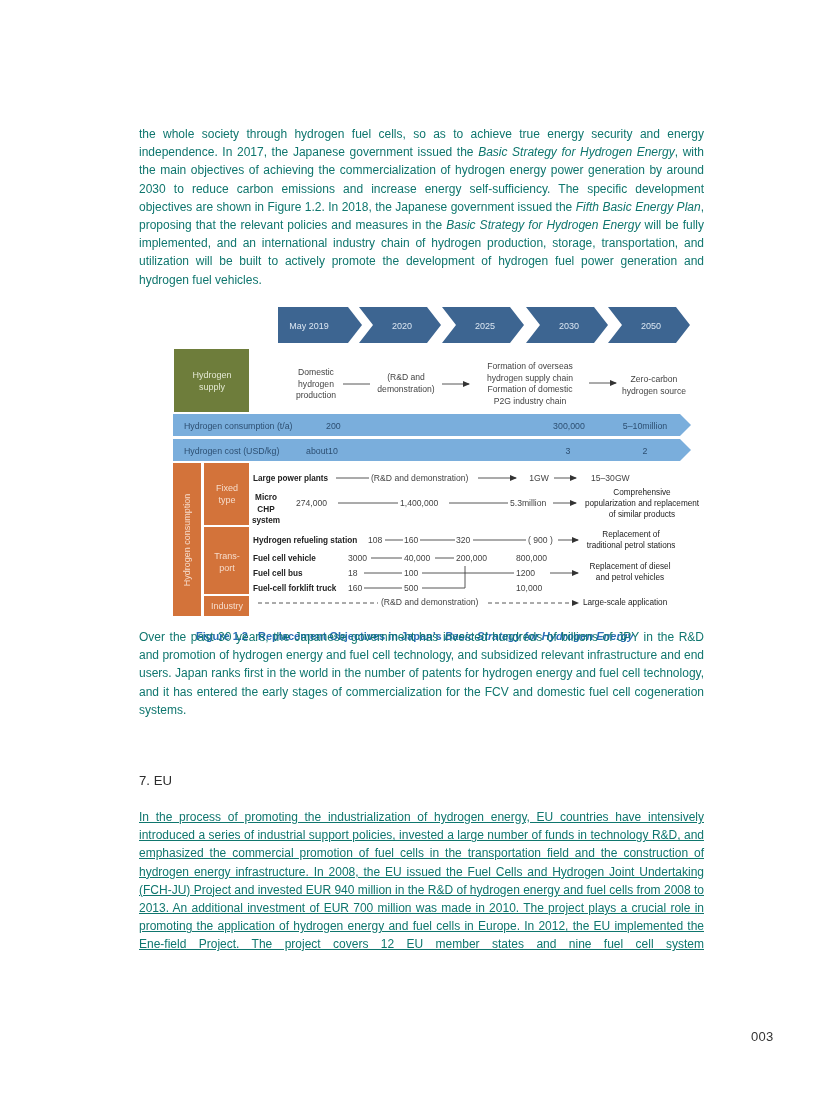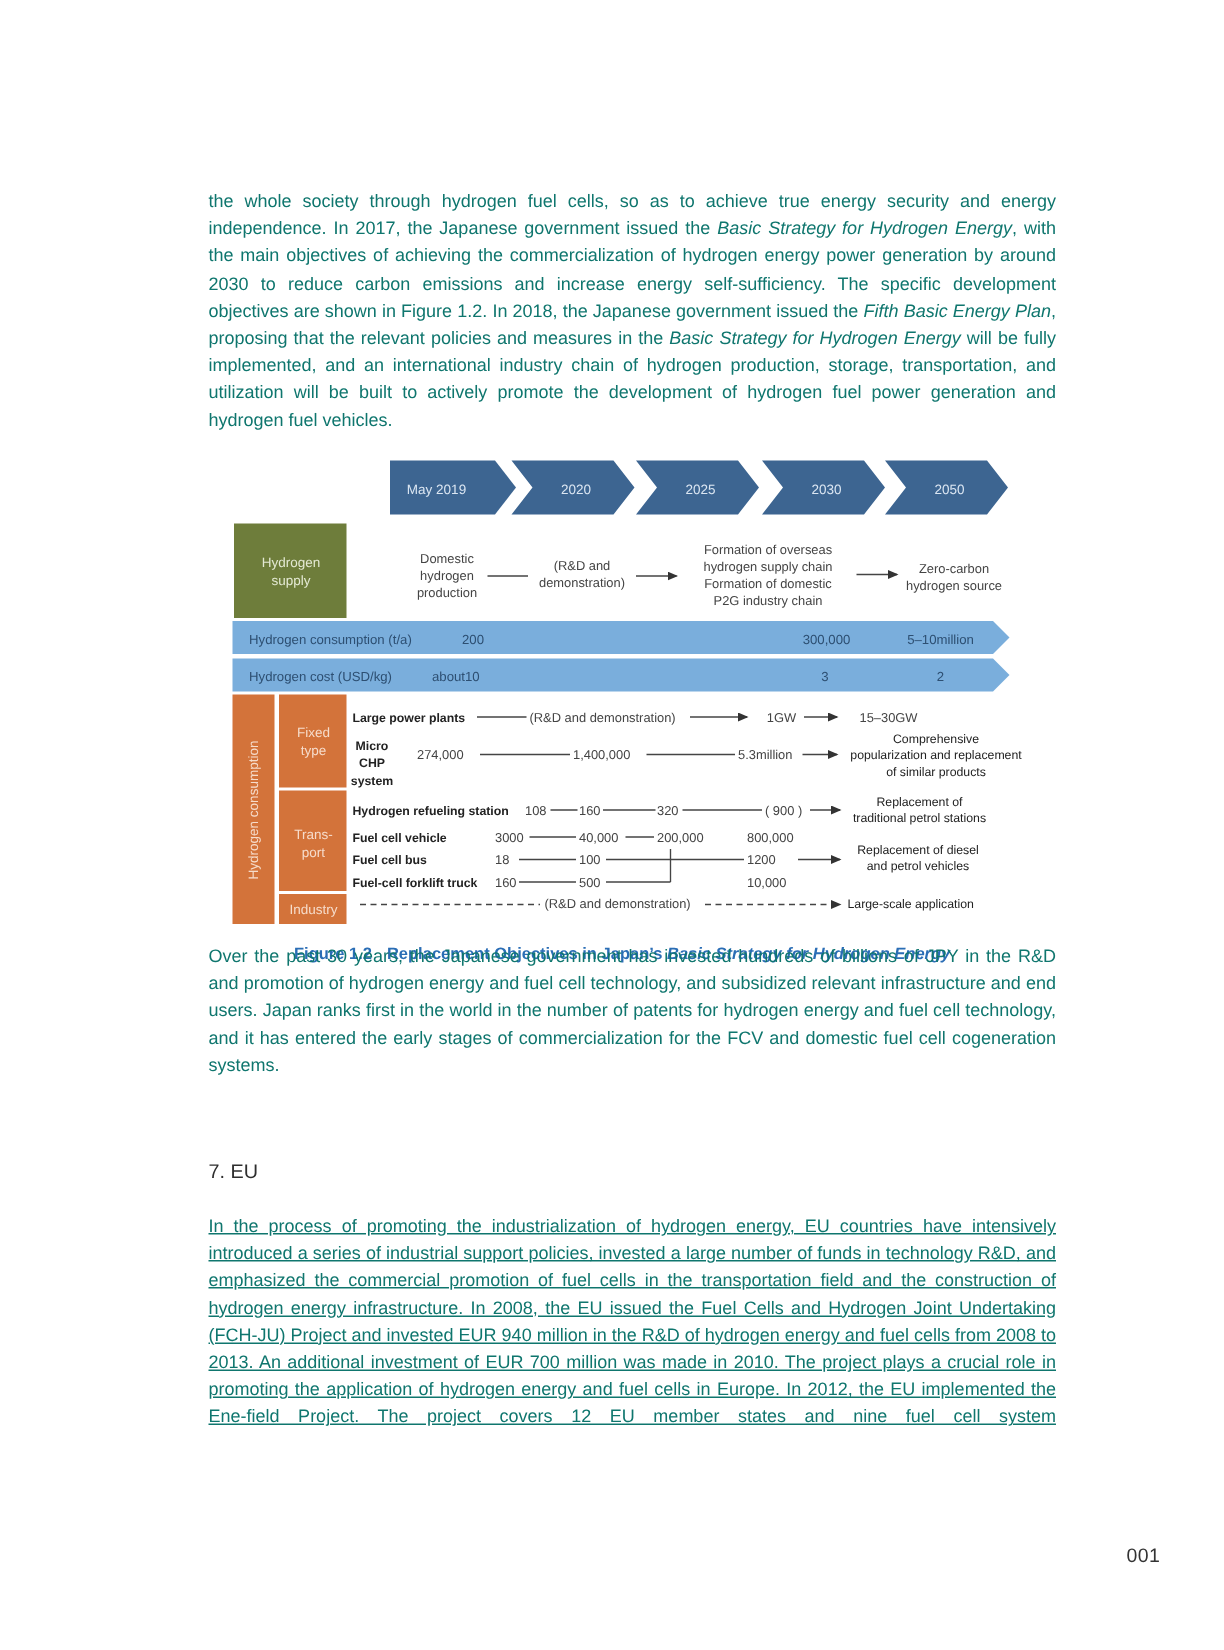--- a/index.html
+++ b/index.html
@@ -7,21 +7,21 @@
   .para { position: absolute; left: 139px; width: 565px; font-size: 12px; line-height: 18.2px; text-align: justify; text-align-last: left; color: #0f766e; }
   .para i { font-style: italic; }
   #p1 { top: 125px; }
   #p2 { top: 628px; }
   #heading-eu { position: absolute; left: 139px; top: 773px; font-size: 13.2px; color: #2e2e2e; }
   #p3 { top: 808px; }
   .last-cut { text-align-last: justify; text-decoration: underline; }
   #page-number { position: absolute; left: 751px; top: 1029px; font-size: 13px; color: #333; letter-spacing: 0.3px; }
 
   
-  #figure { position: absolute; left: 148px; top: 300px; width: 550px; height: 325px; }
+  #figure { position: absolute; left: 166px; top: 300px; width: 550px; height: 325px; }
   #figure svg { position: absolute; left: 0; top: 0; }
   .ftxt { font-family: "Liberation Sans", sans-serif; }
   #caption { position: absolute; left: 196px; top: 630px; font-size: 11px; font-weight: bold; color: #2a6db5; white-space: nowrap; }
   #caption .cap-num { margin-right: 10px; }
   #caption i { font-style: italic; }
 </style>
 </head>
 <body>
 
 <div class="para" id="p1"><span>the whole society through hydrogen fuel cells, so as to achieve true energy security and energy independence. In 2017, the Japanese government issued the </span><i>Basic Strategy for Hydrogen Energy</i><span>, with the main objectives of achieving the commercialization of hydrogen energy power generation by around 2030 to reduce carbon emissions and increase energy self-sufficiency. The specific development objectives are shown in Figure 1.2. In 2018, the Japanese government issued the </span><i>Fifth Basic Energy Plan</i><span>, proposing that the relevant policies and measures in the </span><i>Basic Strategy for Hydrogen Energy</i><span> will be fully implemented, and an international industry chain of hydrogen production, storage, transportation, and utilization will be built to actively promote the development of hydrogen fuel power generation and hydrogen fuel vehicles.</span></div>
@@ -145,13 +145,13 @@
 </div>
 
 <div id="caption"><span class="cap-num">Figure 1.2</span><span>Replacement Objectives in Japan’s </span><i>Basic Strategy for Hydrogen Energy</i></div>
 
 <div class="para" id="p2">Over the past 30 years, the Japanese government has invested hundreds of billions of JPY in the R&amp;D and promotion of hydrogen energy and fuel cell technology, and subsidized relevant infrastructure and end users. Japan ranks first in the world in the number of patents for hydrogen energy and fuel cell technology, and it has entered the early stages of commercialization for the FCV and domestic fuel cell cogeneration systems.</div>
 
 <div id="heading-eu">7. EU</div>
 
 <div class="para last-cut" id="p3">In the process of promoting the industrialization of hydrogen energy, EU countries have intensively introduced a series of industrial support policies, invested a large number of funds in technology R&amp;D, and emphasized the commercial promotion of fuel cells in the transportation field and the construction of hydrogen energy infrastructure. In 2008, the EU issued the Fuel Cells and Hydrogen Joint Undertaking (FCH-JU) Project and invested EUR 940 million in the R&amp;D of hydrogen energy and fuel cells from 2008 to 2013. An additional investment of EUR 700 million was made in 2010. The project plays a crucial role in promoting the application of hydrogen energy and fuel cells in Europe. In 2012, the EU implemented the Ene-field Project. The project covers 12 EU member states and nine fuel cell system</div>
 
-<div id="page-number">001</div>
+<div id="page-number">003</div>
 
 </body></html>

